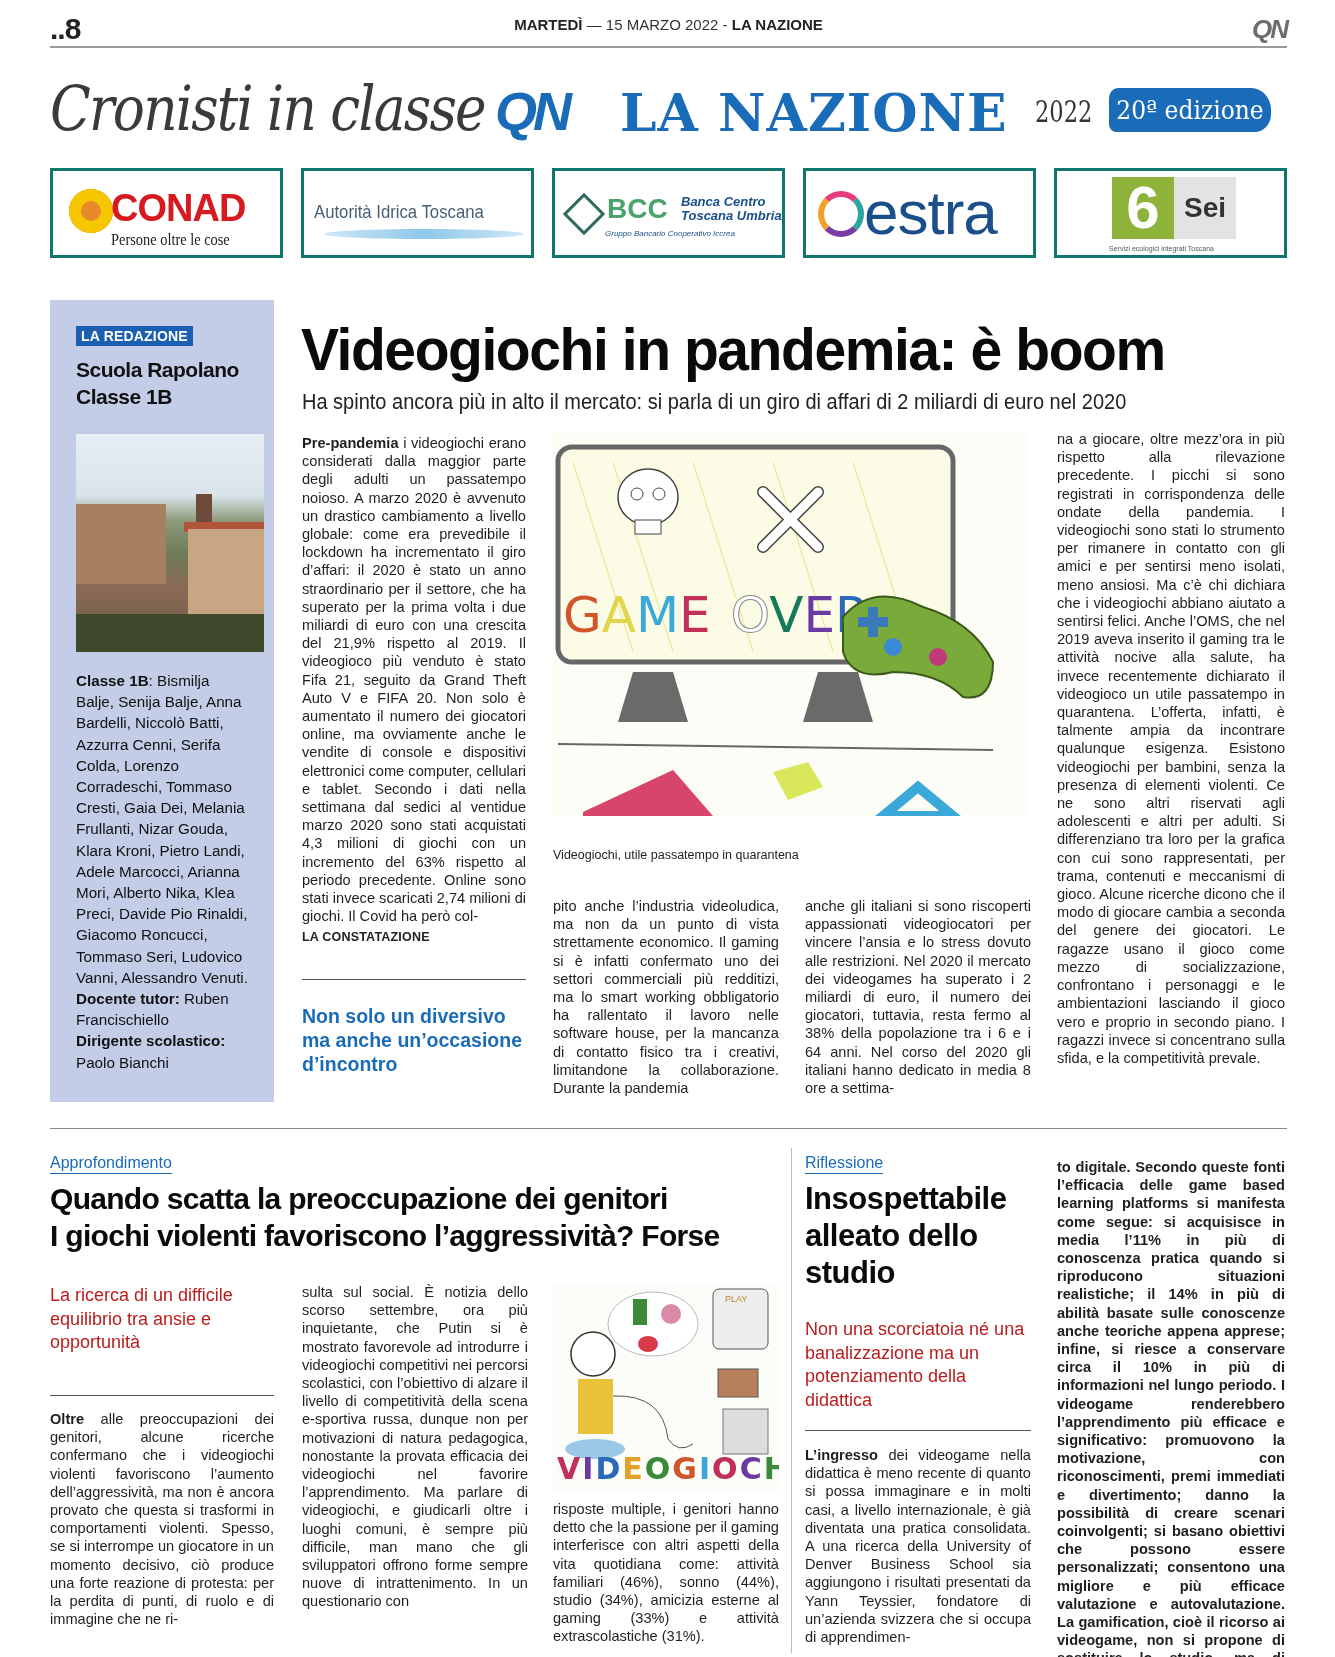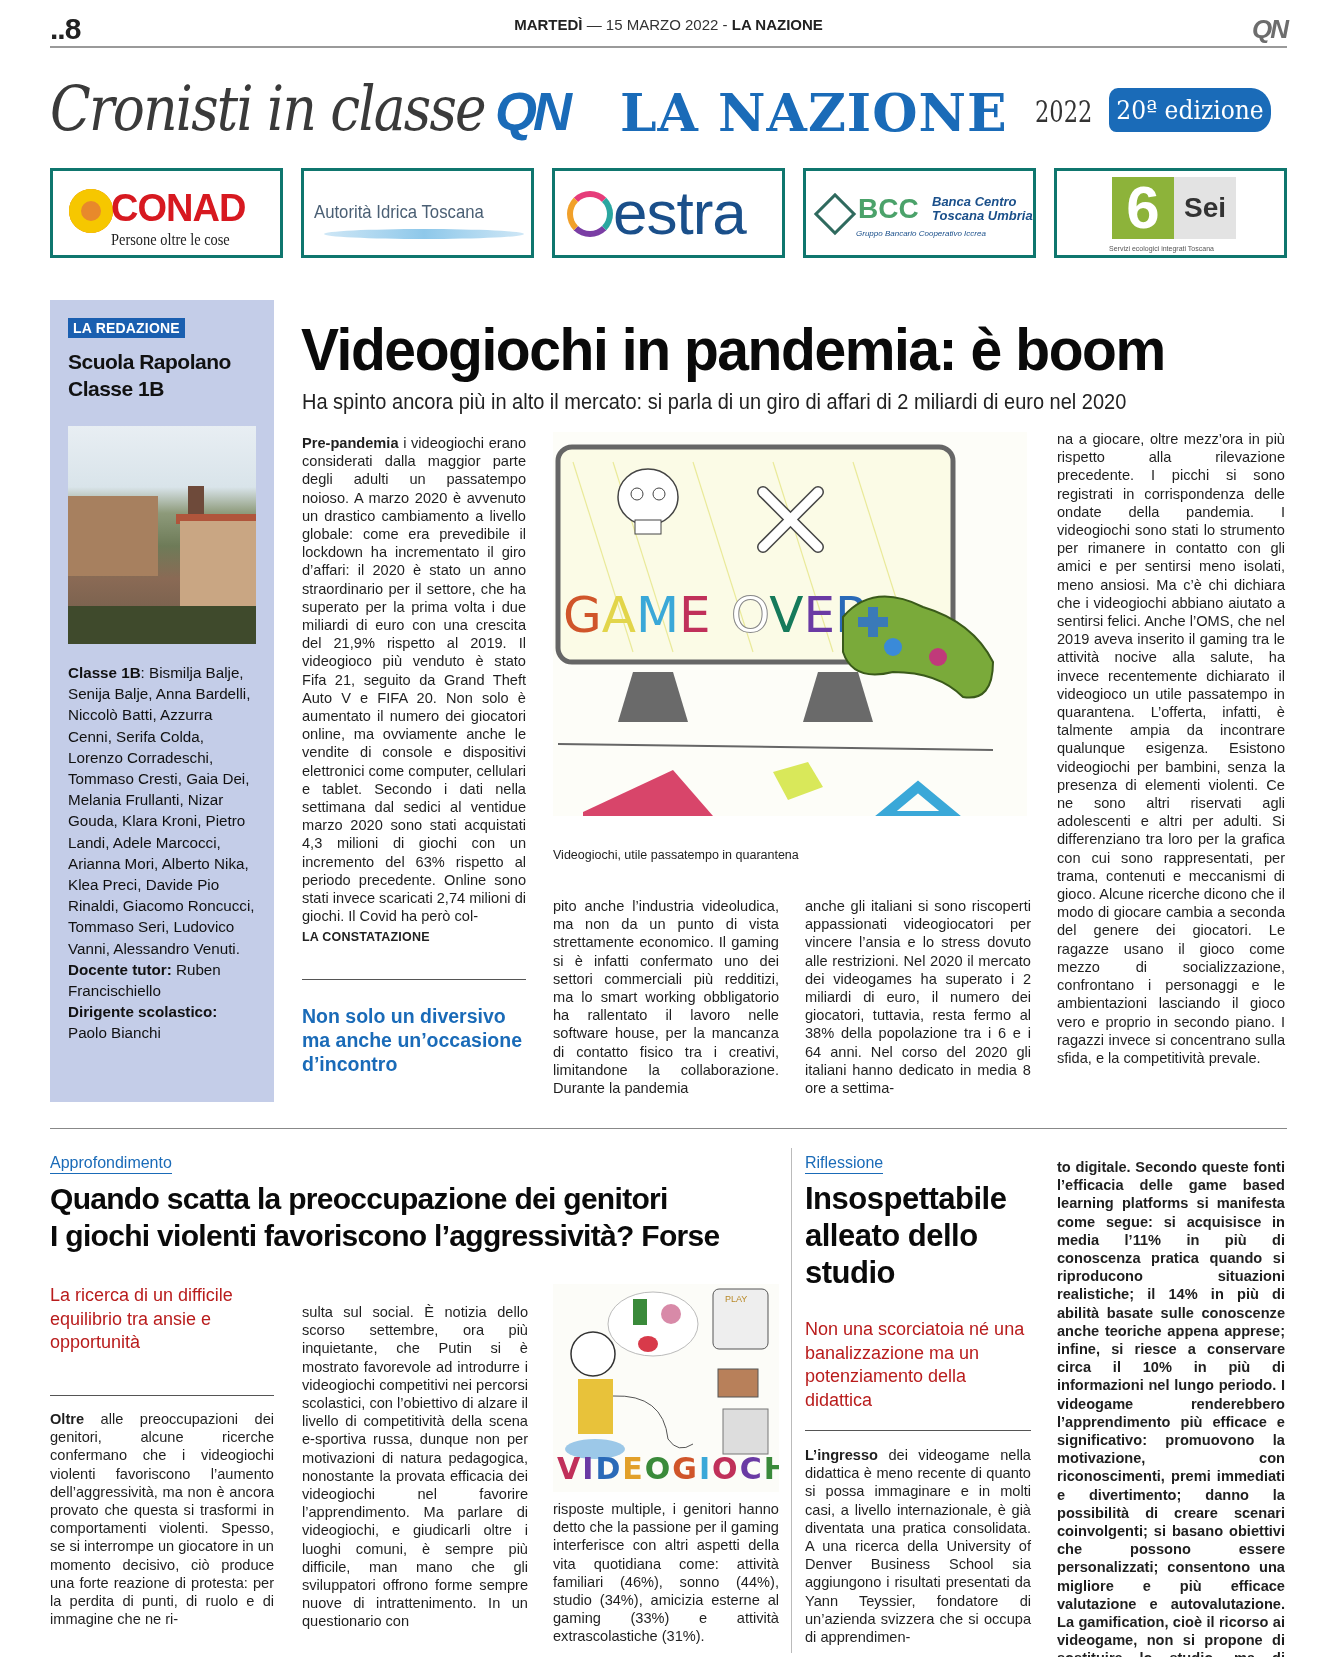--- a/index.html
+++ b/index.html
@@ -33,21 +33,21 @@
   .sp-bcc .bcc { position: absolute; left: 52px; top: 22px; font-size: 28px; font-weight: bold; color: #4ba26a; }
   .sp-bcc .bcname { position: absolute; left: 126px; top: 24px; font-size: 13px; font-weight: bold; font-style: italic; color: #1a4f8a; line-height: 14px; }
   .sp-bcc .bcg { position: absolute; left: 50px; top: 58px; font-size: 8px; font-style: italic; color: #1a4f8a; }
   .sp-estra .swirl { position: absolute; left: 12px; top: 20px; width: 46px; height: 46px; border-radius: 50%; border: 6px solid; border-color: #e63c7a #2aa6a0 #7a3da4 #f1a02a; }
   .sp-estra .name { position: absolute; left: 58px; top: 6px; font-size: 62px; color: #1a4f8a; letter-spacing: -1px; }
   .sp-sei .block { position: absolute; left: 55px; top: 6px; width: 62px; height: 62px; background: #8db33a; color: #fff; font-size: 60px; font-weight: bold; text-align: center; line-height: 62px; }
   .sp-sei .block2 { position: absolute; left: 117px; top: 6px; width: 62px; height: 62px; background: #e3e3e3; font-size: 28px; font-weight: bold; color: #333; text-align: center; line-height: 62px; }
   .sp-sei .tag { position: absolute; left: 52px; top: 74px; font-size: 7px; color: #555; }
 
   
-  .sidebar { position: absolute; left: 50px; top: 300px; width: 224px; height: 802px; background: #c4cde8; padding: 18px; }
+  .sidebar { position: absolute; left: 50px; top: 300px; width: 224px; height: 802px; background: #c4cde8; padding: 26px; }
   .badge { display: inline-block; background: #1a5fb0; color: #fff; font-size: 14px; font-weight: bold; padding: 2px 5px; letter-spacing: 0.2px; }
   .school { margin-top: 10px; font-size: 21px; font-weight: bold; line-height: 27px; color: #111; letter-spacing: -0.5px; }
   .photo { margin-top: 24px; width: 188px; height: 218px; position: relative; overflow: hidden;
            background: linear-gradient(180deg, #e8eef3 0%, #d9e4ea 28%, #8d9a7a 40%, #6e7b58 55%, #8a6a55 70%, #6a5a48 100%); }
   .photo .tower { position: absolute; left: 120px; top: 60px; width: 16px; height: 40px; background: #6e4a3a; }
   .photo .bldg1 { position: absolute; left: 0; top: 70px; width: 90px; height: 80px; background: #a7805f; }
   .photo .bldg2 { position: absolute; left: 112px; top: 95px; width: 76px; height: 90px; background: #c9a683; }
   .photo .roof { position: absolute; left: 108px; top: 88px; width: 80px; height: 10px; background: #b0553b; }
   .photo .trees { position: absolute; left: 0; bottom: 0; width: 188px; height: 38px; background: #3f4a2c; }
   .members { margin-top: 18px; font-size: 15.2px; line-height: 21.2px; color: #111; }
@@ -82,21 +82,21 @@
   .bhead1 { position: absolute; left: 50px; top: 1180px; font-size: 30px; line-height: 37px; font-weight: bold; color: #0a0a0a; letter-spacing: -0.7px; white-space: nowrap; }
   .bhead2 { position: absolute; left: 805px; top: 1180px; font-size: 31px; line-height: 37px; font-weight: bold; color: #0a0a0a; letter-spacing: -0.5px; }
 
   .standfirst { position: absolute; font-size: 18px; line-height: 23.5px; color: #b91c1c; }
   .sf1 { left: 50px; top: 1284px; width: 224px; }
   .sf2 { left: 805px; top: 1318px; width: 226px; }
   .sfrule1 { position: absolute; left: 50px; top: 1395px; width: 224px; height: 1px; background: #555; }
   .sfrule2 { position: absolute; left: 805px; top: 1430px; width: 226px; height: 1px; background: #555; }
 
   .b1 { left: 50px; top: 1410px; width: 224px; }
-  .b2 { left: 302px; top: 1283px; width: 226px; margin-top: 20px; }
+  .b2 { left: 302px; top: 1283px; width: 226px; }
   .b3 { left: 553px; top: 1500px; width: 226px; }
   .b4 { left: 805px; top: 1446px; width: 226px; }
   .b5 { left: 1057px; top: 1158px; width: 228px; font-weight: bold; }
 
   .illus2 { position: absolute; left: 553px; top: 1284px; width: 226px; height: 208px; background: #fcfcf8; overflow: hidden; }
   .vtext { position: absolute; left: 4px; bottom: 6px; font-size: 30px; font-weight: bold; letter-spacing: 2px; font-family: "DejaVu Sans", sans-serif; }
 </style>
 </head>
 <body>
 
@@ -123,32 +123,32 @@
 <div class="sponsors">
   <div class="sponsor sp-conad">
     <div class="flower"></div>
     <div class="name">CONAD</div>
     <div class="tag">Persone oltre le cose</div>
   </div>
   <div class="sponsor sp-ait">
     <div class="name">Autorità Idrica Toscana</div>
     <div class="wave"></div>
   </div>
-  <div class="sponsor sp-estra">
-    <div class="swirl"></div>
-    <div class="name">estra</div>
-  </div>
   <div class="sponsor sp-bcc">
     <div class="diamond"></div>
     <div class="bcc">BCC</div>
     <div class="bcname">
       <div>Banca Centro</div>
       <div>Toscana Umbria</div>
     </div>
     <div class="bcg">Gruppo Bancario Cooperativo Iccrea</div>
+  </div>
+  <div class="sponsor sp-estra">
+    <div class="swirl"></div>
+    <div class="name">estra</div>
   </div>
   <div class="sponsor sp-sei">
     <div class="block">6</div>
     <div class="block2">Sei</div>
     <div class="tag">Servizi ecologici integrati Toscana</div>
   </div>
 </div>
 
 <aside class="sidebar">
   <span class="badge">LA REDAZIONE</span>

